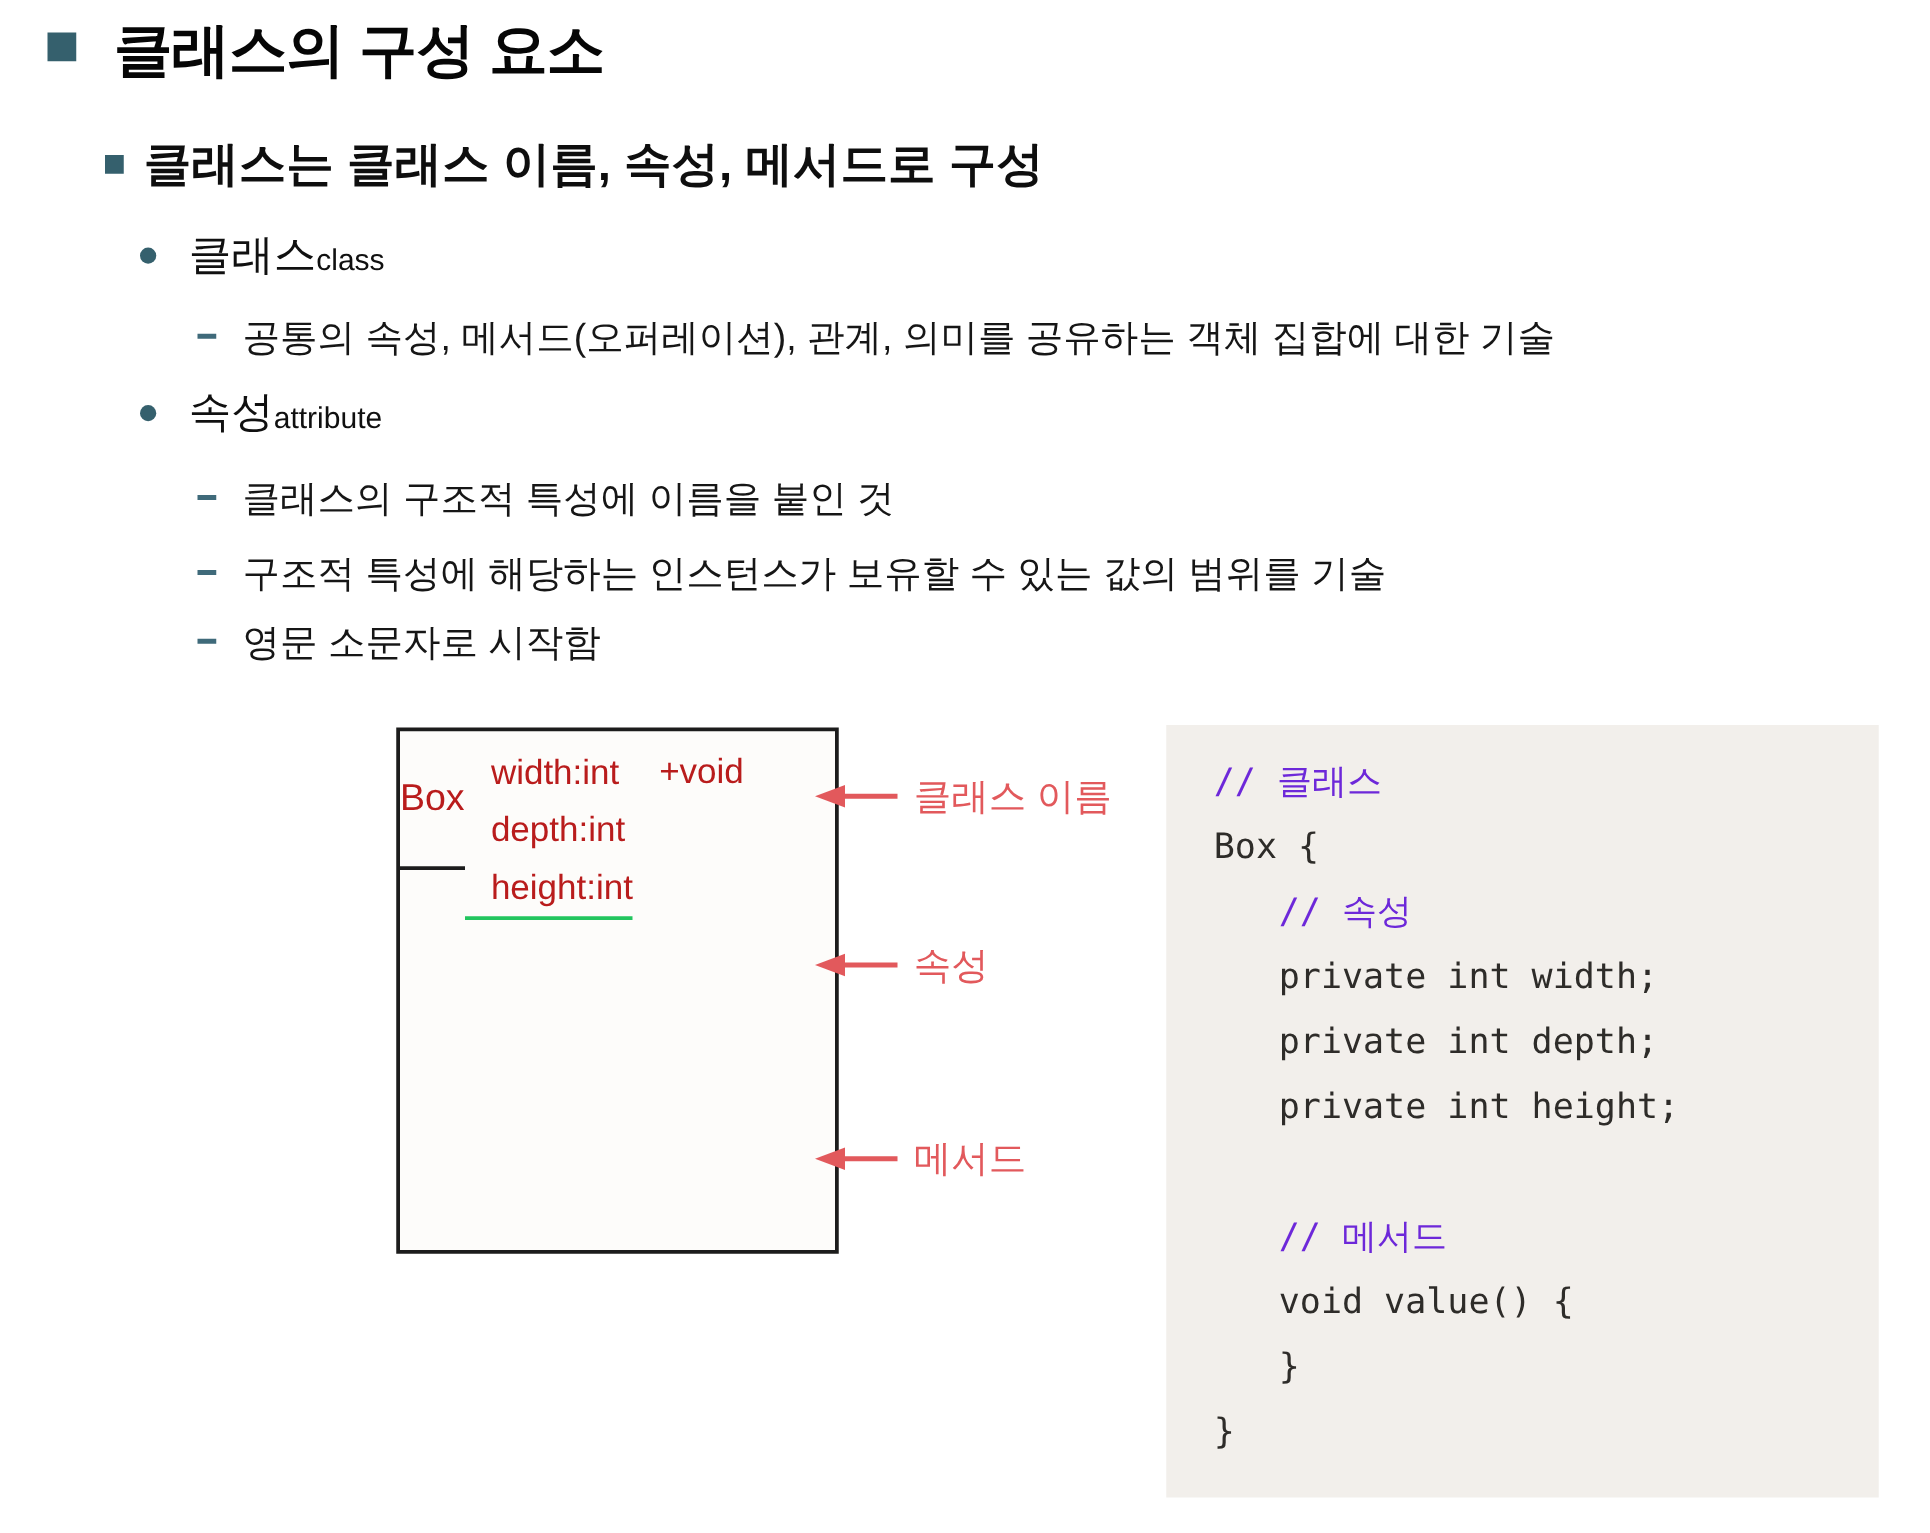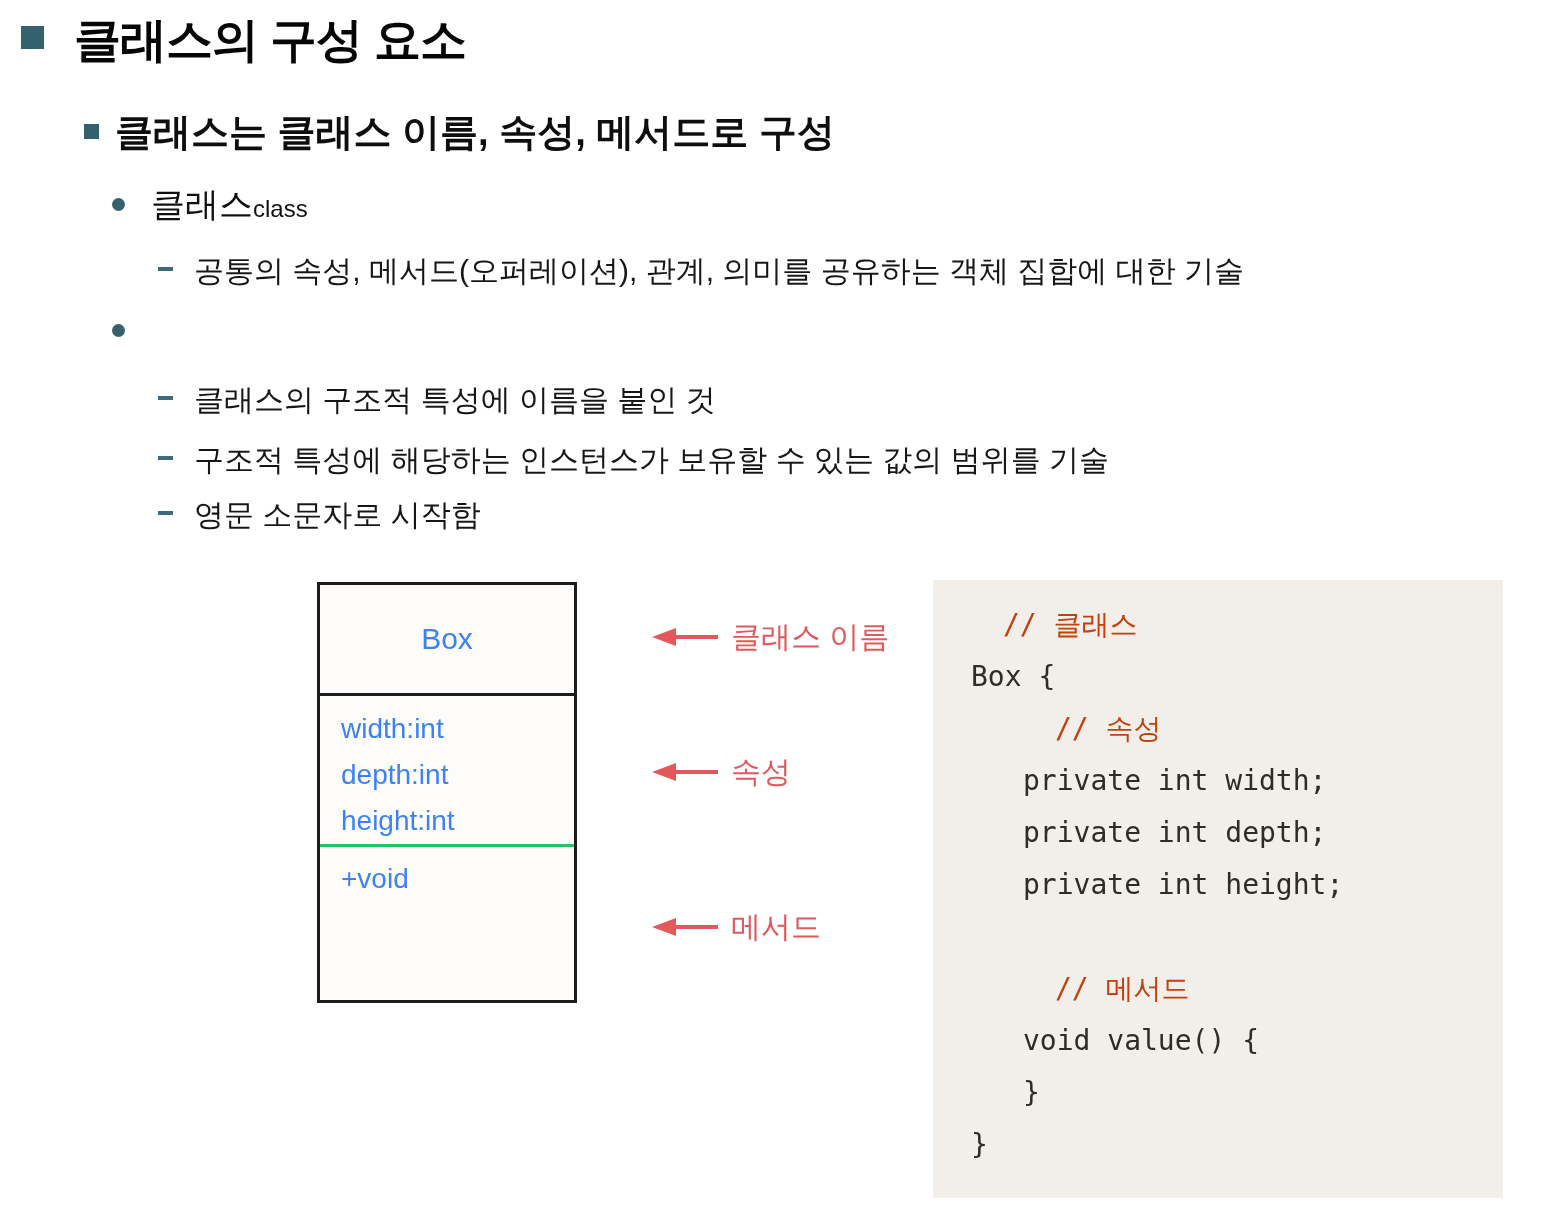--- a/index.html
+++ b/index.html
@@ -18,51 +18,51 @@
 
   
   .title    { font-size:47px; font-weight:800; color:#060606; line-height:60px; letter-spacing:-1px; margin-left:30px; }
   .subtitle { font-size:38px; font-weight:600; color:#0e0e0e; line-height:64px; margin-left:16px; }
   .term     { font-size:34px; font-weight:500; color:#101010; line-height:47px; margin-left:26px; }
   .term-sub { font-size:24px; font-weight:400; position:relative; top:1px; }
   .detail   { font-size:30px; font-weight:500; color:#161616; line-height:44px; margin-left:21px; }
 
   
   .uml-box {
-    position:absolute; left:317px; top:582px; width:260px; height:421px;
-    border:3px solid #1c1c1c; background:#fdfcfa; display:flex; flex-direction:column;
-    color:#3b82f6;
+    position:absolute; left:317px; top:582px; width:354px; height:421px;
+    border:3px solid #1c1c1c; background:#fdfcfa; display:flex; flex-direction:row;
+    color:#b91c1c;
   }
   .uml-name    { height:111px; border-bottom:3px solid #1c1c1c; display:flex; align-items:center; justify-content:center; font-size:30px; }
   .uml-attrs   { height:151px; border-bottom:3px solid #22c55e; padding:10px 0 0 21px; font-size:28px; line-height:46px; }
   .uml-methods { flex:1; padding:9px 0 0 21px; font-size:28px; line-height:46px; }
 
   
   .anno { position:absolute; left:652px; display:flex; align-items:center; height:46px; white-space:nowrap; }
   .tri   { width:0; height:0; border-top:9px solid transparent; border-bottom:9px solid transparent; border-right:24px solid #E2595C; flex:0 0 auto; }
   .shaft { width:42px; height:4px; background:#E2595C; flex:0 0 auto; }
   .anno-label { margin-left:13px; font-size:30px; font-weight:500; color:#E2595C; }
 
   
   .code {
     position:absolute; left:933px; top:580px; width:570px; height:618px;
     background:#F2EFEB; padding:19px 0 0 38px;
     font-family:"DejaVu Sans Mono","Liberation Mono",monospace;
     font-size:28px; color:#2E2C29;
   }
   .code-line { height:52px; line-height:52px; white-space:pre; }
   .ind { padding-left:52px; }
-  .cmt { color:#c2410c;margin-left:32px; }
+  .cmt { color:#6d28d9; }
 </style>
 </head>
 <body>
 
 <div id="slide">
 
-  <div class="row" style="left:21px; top:10px;">
+  <div class="row" style="left:38px; top:10px;">
     <div class="sq-lg"></div>
     <div class="title">클래스의 구성 요소</div>
   </div>
 
   <div class="row" style="left:84px; top:100px;">
     <div class="sq-sm"></div>
     <div class="subtitle">클래스는 클래스 이름, 속성, 메서드로 구성</div>
   </div>
 
   <div class="row" style="left:112px; top:181px;">
@@ -70,20 +70,21 @@
     <div class="term"><span>클래스</span><span class="term-sub">class</span></div>
   </div>
 
   <div class="row" style="left:158px; top:249px;">
     <div class="dash"></div>
     <div class="detail">공통의 속성, 메서드(오퍼레이션), 관계, 의미를 공유하는 객체 집합에 대한 기술</div>
   </div>
 
   <div class="row" style="left:112px; top:307px;">
     <div class="dot"></div>
+    <div class="term"><span>속성</span><span class="term-sub">attribute</span></div>
   </div>
 
   <div class="row" style="left:158px; top:378px;">
     <div class="dash"></div>
     <div class="detail">클래스의 구조적 특성에 이름을 붙인 것</div>
   </div>
 
   <div class="row" style="left:158px; top:493px;">
     <div class="dash"></div>
     <div class="detail">영문 소문자로 시작함</div>

